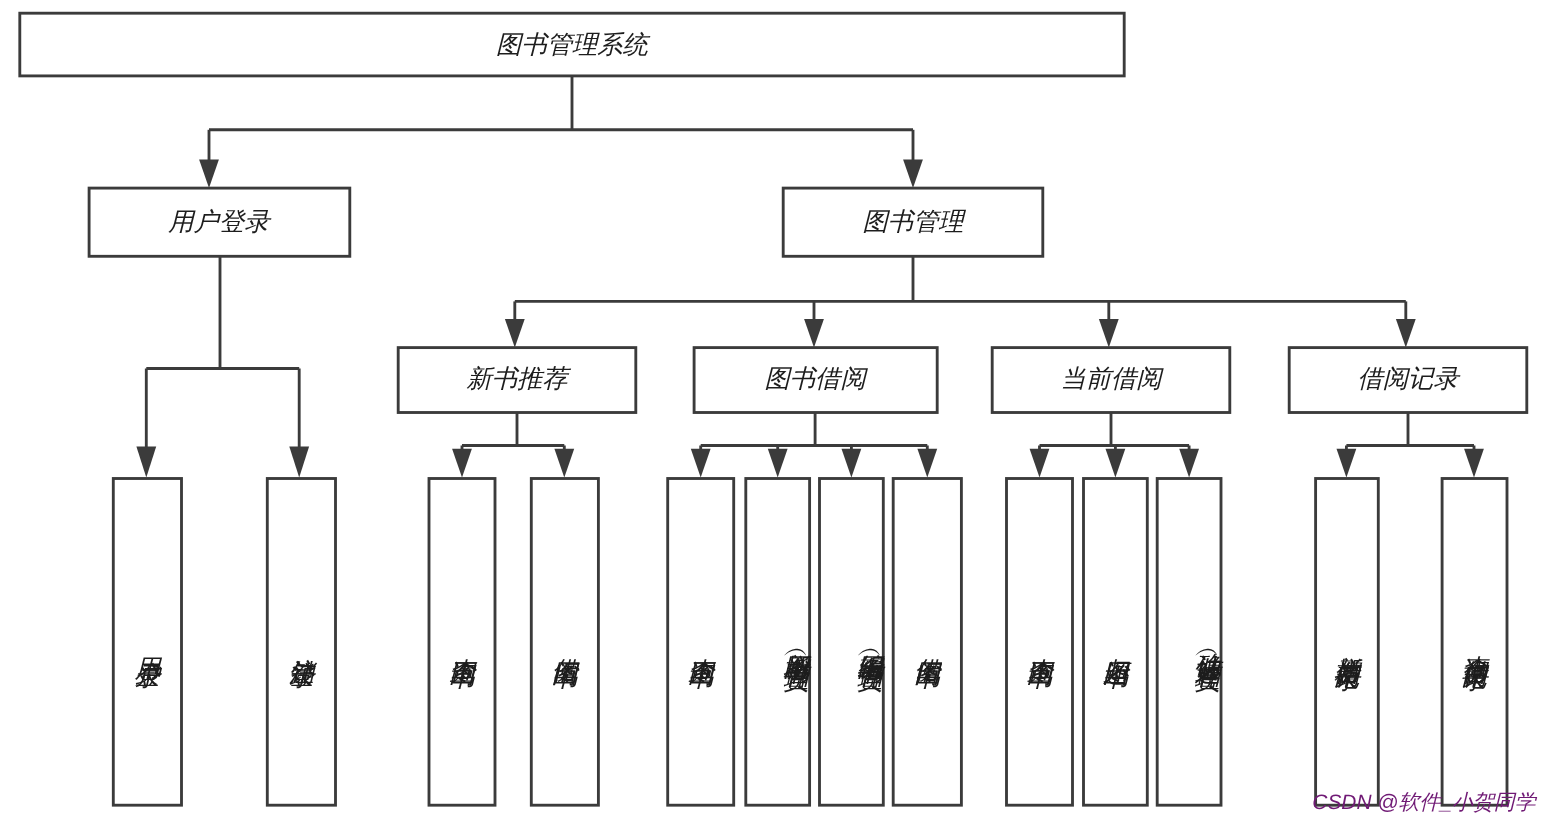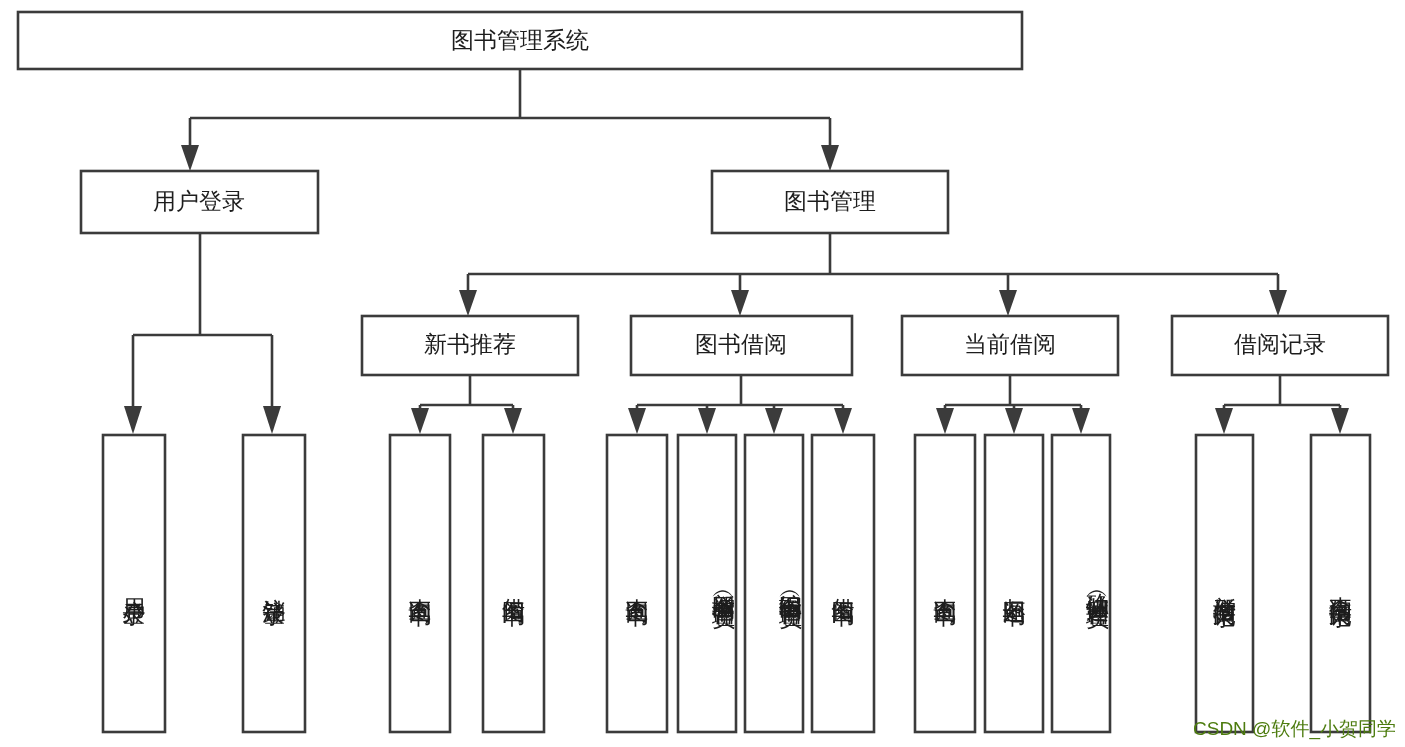--- a/index.html
+++ b/index.html
@@ -9,20 +9,21 @@
   }
   body {
     font-family: "Liberation Sans", "DejaVu Sans", sans-serif;
   }
   #diagram-root {
     position: relative;
     width: 1405px;
     height: 747px;
     background: #ffffff;
     overflow: hidden;
+    font-style: italic;
   }
   svg.canvas {
     position: absolute;
     left: 0;
     top: 0;
     width: 1405px;
     height: 747px;
     display: block;
   }
   .node-box {
@@ -60,21 +61,21 @@
     align-items: center;
     justify-content: center;
     text-align: center;
     white-space: nowrap;
     pointer-events: none;
   }
   .watermark {
     position: absolute;
     font-family: "Liberation Sans", "DejaVu Sans", sans-serif;
     font-size: 19px;
-    color: #4d7c0f;
+    color: #701a75;
     white-space: nowrap;
   }
 </style>
 </head>
 <body>
 
 <div id="diagram-root">
 
   <svg class="canvas" viewBox="0 0 1405 747">
 

